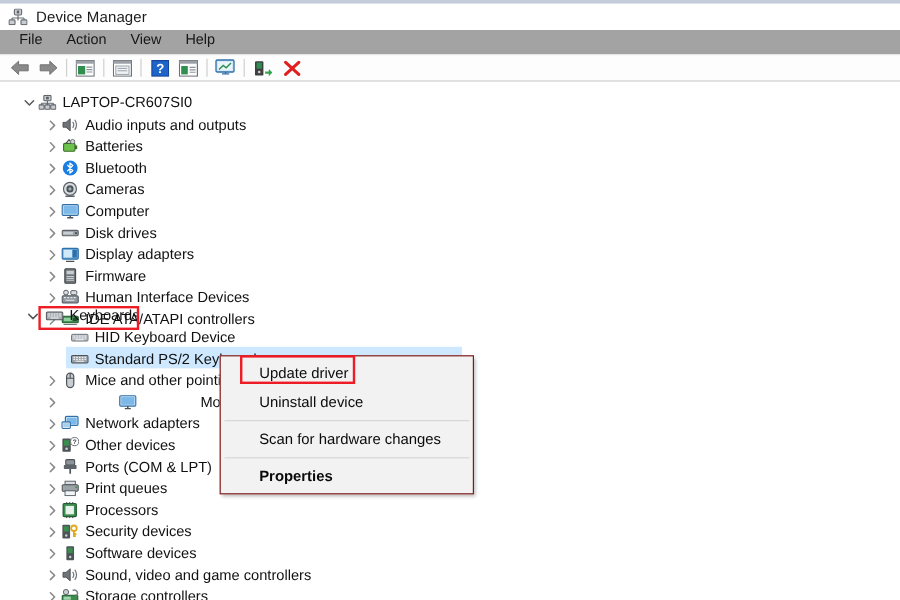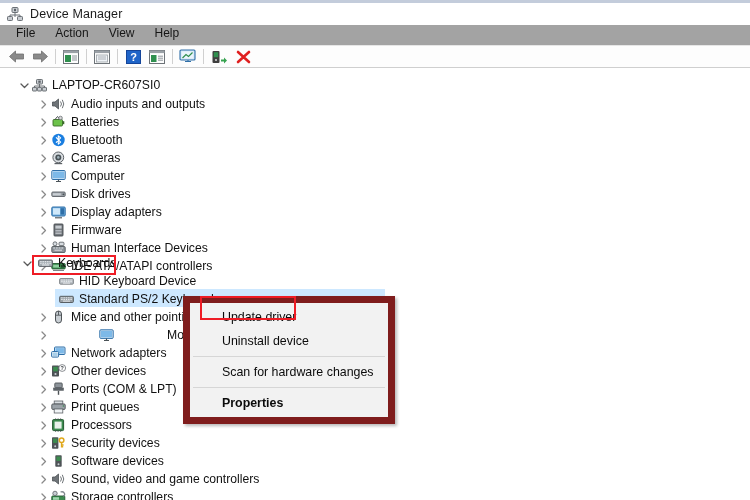--- a/index.html
+++ b/index.html
@@ -64,21 +64,21 @@
   .selband{
     position:absolute;background:#cde8ff;height:18px;
   }
 
   
   .redbox{position:absolute;border:2.5px solid #ee1c25;box-sizing:border-box;background:transparent;}
 
   
   .ctxmenu{
     position:absolute;background:#f2f2f2;
-    border:7px solid #7f1d1d;
+    border:1px solid #7f1d1d;
     box-shadow:2px 2px 3px rgba(0,0,0,.28);
     box-sizing:border-box;padding:2px 0;
   }
   .ctx-item{
     height:24px;display:flex;align-items:center;
     padding-left:32px;font-size:12.4px;color:#0b0b0b;white-space:nowrap;
   }
   .ctx-item.bold{font-weight:bold;}
   .ctx-sep{height:1px;background:#d6d6d6;margin:3px 3px;}
 </style>

